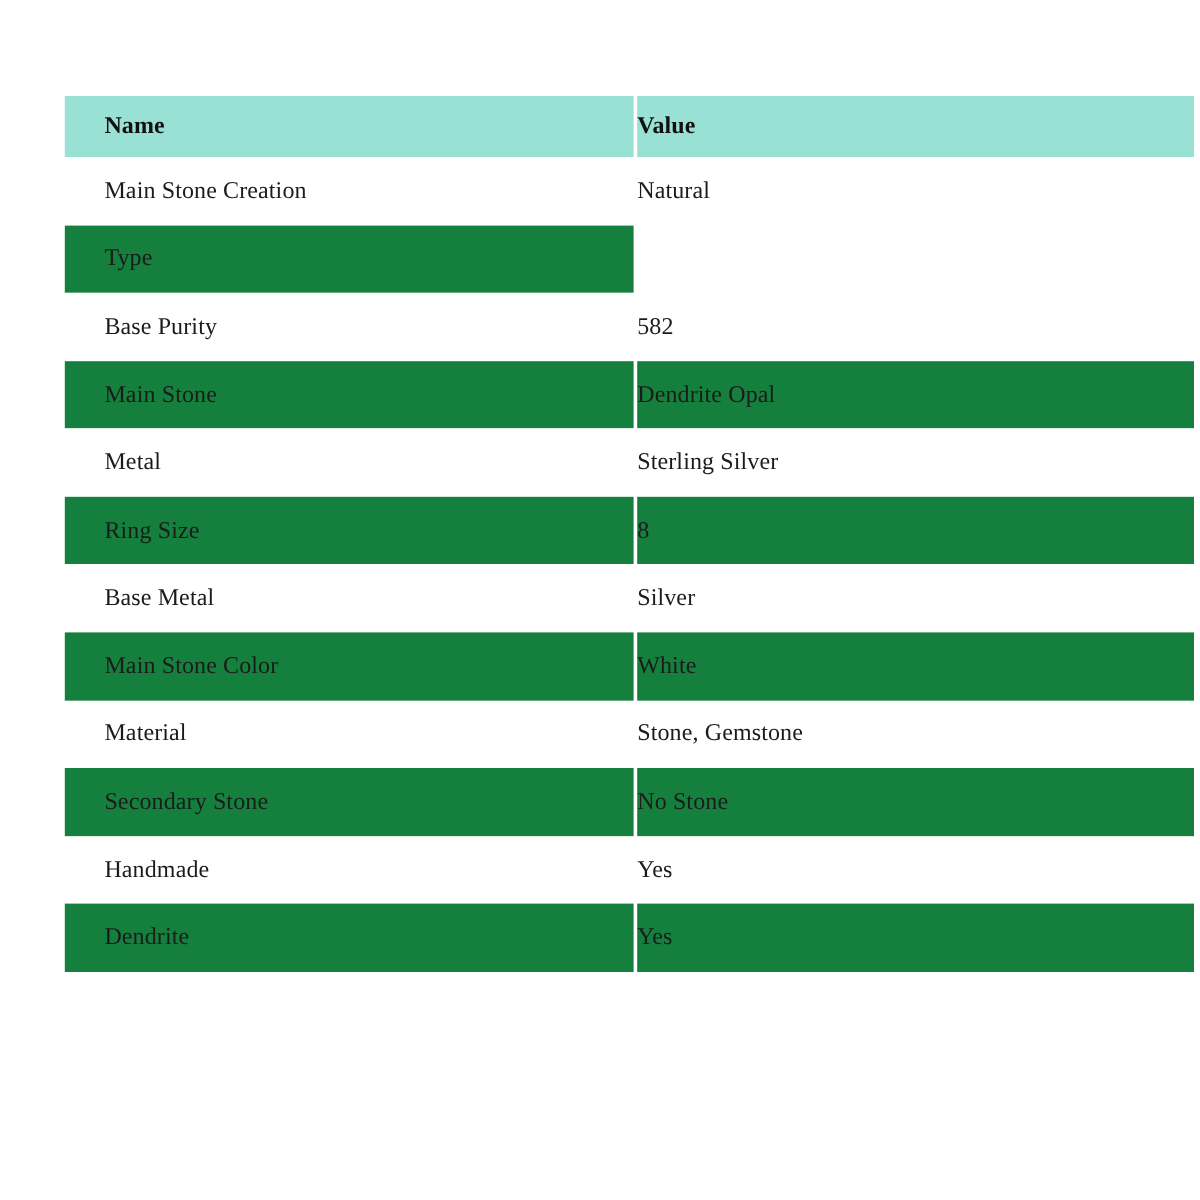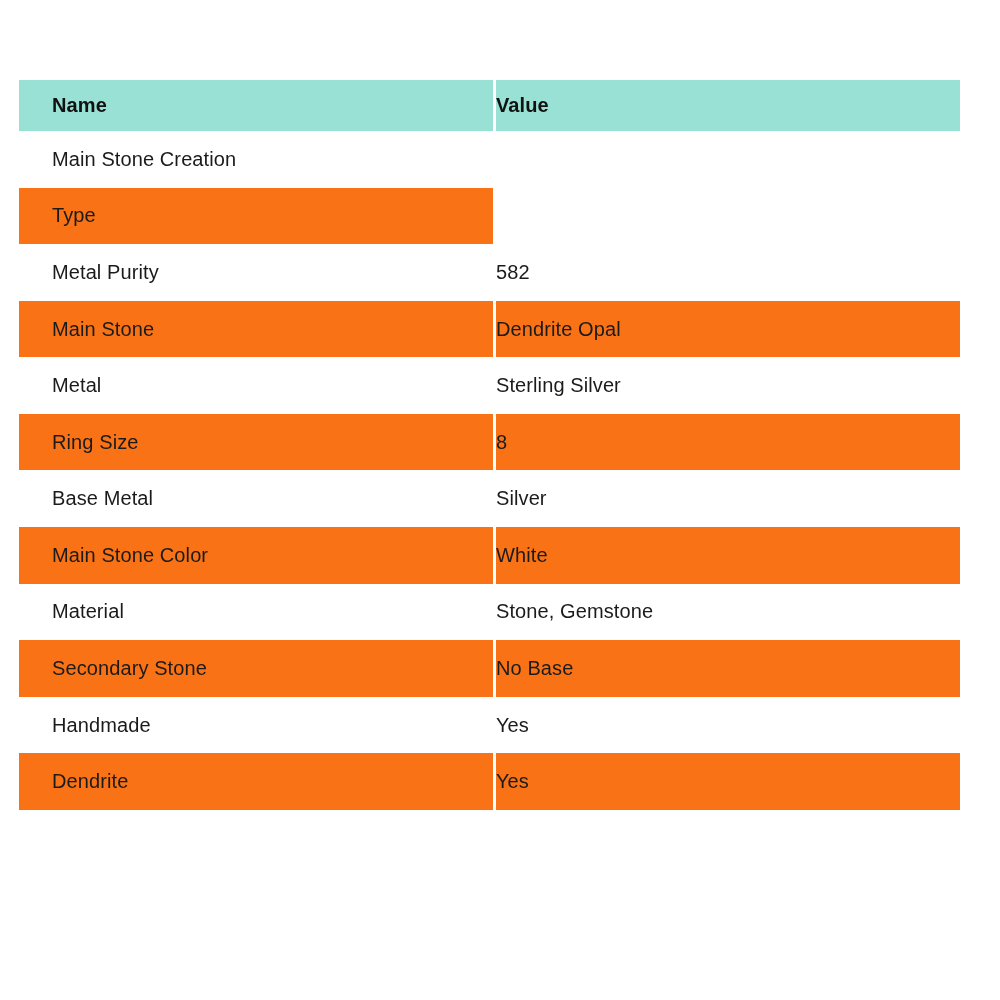--- a/index.html
+++ b/index.html
@@ -5,23 +5,24 @@
   * { margin: 0; padding: 0; box-sizing: border-box; }
   html, body {
     width: 1000px;
     height: 1000px;
     background: #ffffff;
     font-family: "Liberation Sans", sans-serif;
     overflow: hidden;
   }
   .spec-table {
     position: absolute;
-    left: 19px;
+    left: 54px;
     top: 80px;
     width: 941px;
+    font-family: Liberation Serif, serif;
   }
   .row {
     display: flex;
     column-gap: 3px;          
     width: 100%;
   }
   .header-row { height: 51px; }
   .body-row   { height: 56.58px; }
   .cell {
     display: flex;
@@ -33,41 +34,42 @@
     letter-spacing: 0.1px;
   }
   .cell.name  { width: 474px; flex: 0 0 474px; padding-left: 33px; }
   .cell.value { flex: 1 1 auto; }
   .header-row .cell {
     background: #98e1d4;
     font-weight: bold;
     color: #111111;
   }
   .body-row .cell { background: #ffffff; }
-  .body-row.alt .cell { background: #f97316; }
+  .body-row.alt .cell { background: #15803d; }
 </style>
 </head>
 <body>
 
 <div class="spec-table">
   <div class="row header-row">
     <div class="cell name">Name</div>
     <div class="cell value">Value</div>
   </div>
   <div id="table-body">
   <div class="row body-row">
     <div class="cell name">Main Stone Creation</div>
+    <div class="cell value">Natural</div>
   </div>
 
   <div class="row body-row alt">
     <div class="cell name">Type</div>
   </div>
 
   <div class="row body-row">
-    <div class="cell name">Metal Purity</div>
+    <div class="cell name">Base Purity</div>
     <div class="cell value">582</div>
   </div>
 
   <div class="row body-row alt">
     <div class="cell name">Main Stone</div>
     <div class="cell value">Dendrite Opal</div>
   </div>
 
   <div class="row body-row">
     <div class="cell name">Metal</div>
@@ -89,21 +91,21 @@
     <div class="cell value">White</div>
   </div>
 
   <div class="row body-row">
     <div class="cell name">Material</div>
     <div class="cell value">Stone, Gemstone</div>
   </div>
 
   <div class="row body-row alt">
     <div class="cell name">Secondary Stone</div>
-    <div class="cell value">No Base</div>
+    <div class="cell value">No Stone</div>
   </div>
 
   <div class="row body-row">
     <div class="cell name">Handmade</div>
     <div class="cell value">Yes</div>
   </div>
 
   <div class="row body-row alt">
     <div class="cell name">Dendrite</div>
     <div class="cell value">Yes</div>

